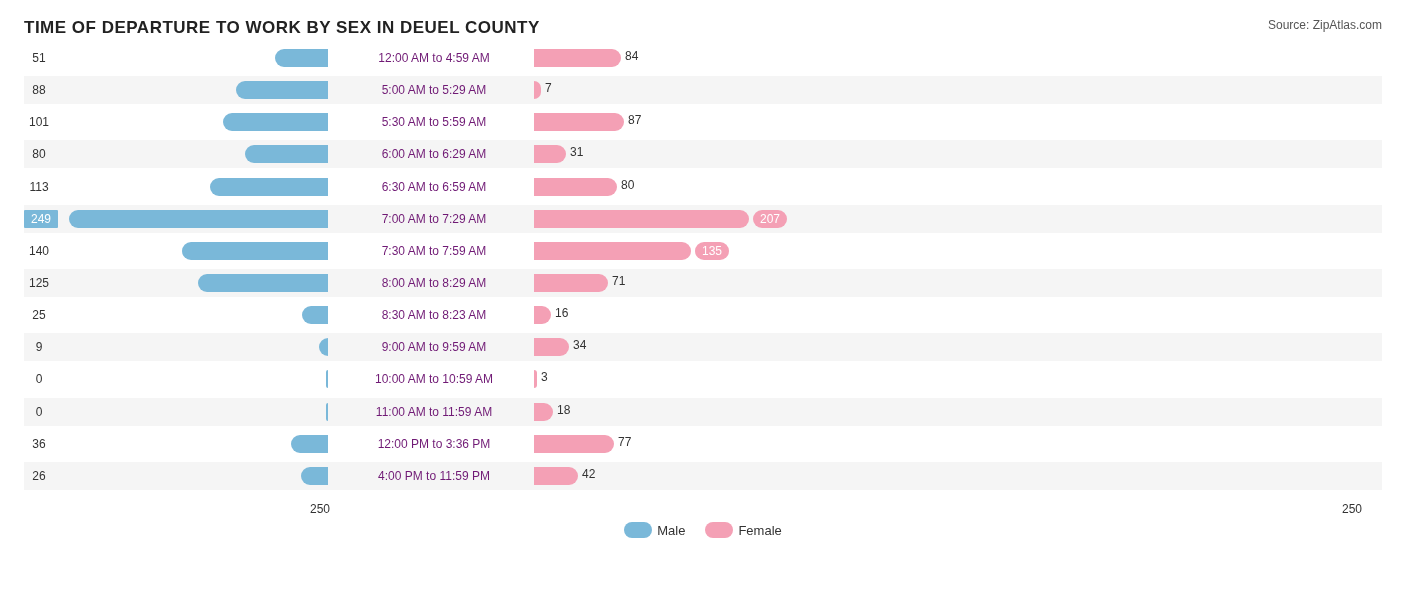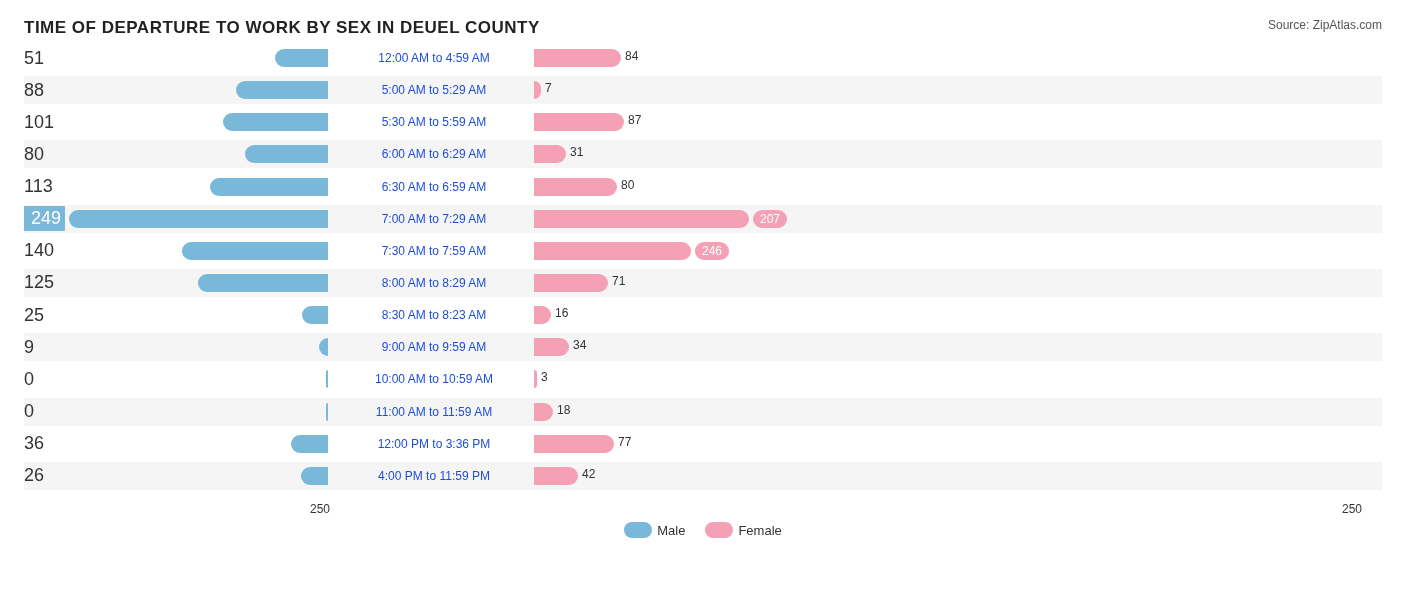--- a/index.html
+++ b/index.html
@@ -56,43 +56,43 @@
     }
     .left-section {
       width: 310px;
       display: flex;
       align-items: center;
       justify-content: flex-end;
       padding-right: 6px;
       flex-shrink: 0;
     }
     .left-value {
-      font-size: 18px;
+      font-size: 12px;
       color: #333;
       margin-right: 4px;
       min-width: 30px;
-      text-align: left;
+      text-align: center;
     }
     .left-bar-wrap {
       display: flex;
       align-items: center;
       justify-content: flex-end;
       flex: 1;
     }
     .bar-left {
       height: 18px;
       background: #7ab8d9;
       border-radius: 9px 0 0 9px;
       min-width: 2px;
     }
     .center-label {
       width: 200px;
       text-align: center;
       font-size: 12px;
-      color: #1d4ed8;
+      color: #701a75;
       flex-shrink: 0;
       padding: 0 4px;
       white-space: nowrap;
     }
     .right-section {
       flex: 1;
       display: flex;
     }
     .bar-right {
       height: 18px;
@@ -253,21 +253,21 @@
         <div class="bar-row highlight-pink">
     <div class="left-section">
       <span class="left-value" style="">140</span>
       <div class="left-bar-wrap">
         <div class="bar-left" style="width:146px;"></div>
       </div>
     </div>
     <div class="center-label">7:30 AM to 7:59 AM</div>
     <div class="right-section">
       <div class="bar-right" style="width:157px;"></div>
-      <span class="right-value" style="color:#fff;background:#f4a0b5;border-radius:9px;padding:2px 7px;">246</span>
+      <span class="right-value" style="color:#fff;background:#f4a0b5;border-radius:9px;padding:2px 7px;">135</span>
     </div>
   </div>
         <div class="bar-row alt-bg">
     <div class="left-section">
       <span class="left-value" style="">125</span>
       <div class="left-bar-wrap">
         <div class="bar-left" style="width:130px;"></div>
       </div>
     </div>
     <div class="center-label">8:00 AM to 8:29 AM</div>

